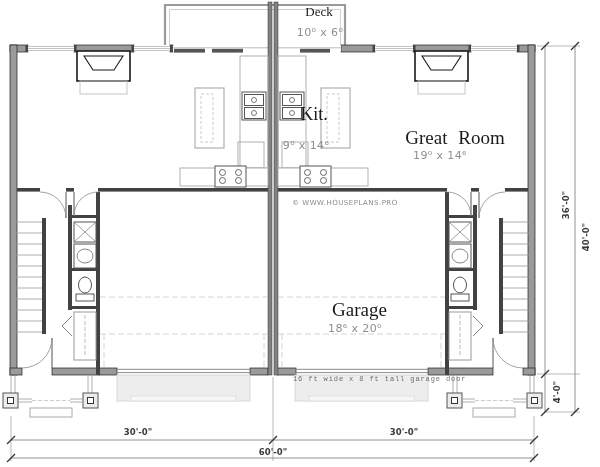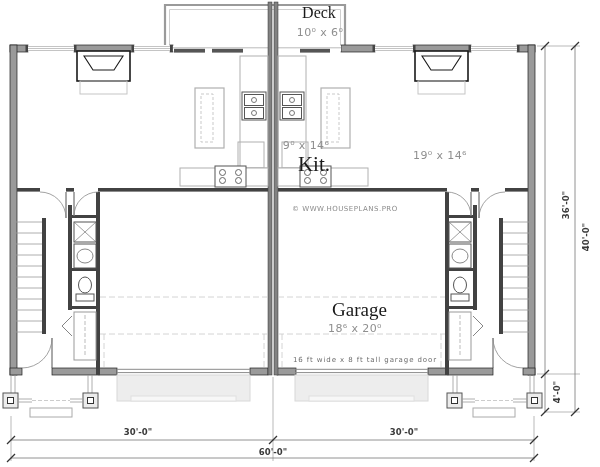--- a/index.html
+++ b/index.html
@@ -9,21 +9,21 @@
   .lbl{position:absolute;color:#111;white-space:nowrap;}
   .room-name{font-family:"Liberation Serif",serif;color:#1a1a1a;text-align:center;}
   .room-dims{font-family:"DejaVu Sans",sans-serif;font-size:11px;color:#8f8f8f;
              letter-spacing:.4px;text-align:center;}
   .dim-text{font-family:"DejaVu Sans",sans-serif;font-size:8.5px;font-weight:bold;
             color:#3a3a3a;text-align:center;}
   .rot{transform:rotate(-90deg);transform-origin:center center;height:12px;line-height:12px;}
   .note-text{font-family:"DejaVu Sans",sans-serif;font-size:7px;color:#6d6d6d;
              letter-spacing:.9px;text-align:center;}
   .copyright{font-family:"DejaVu Sans",sans-serif;font-size:7px;color:#8a8a8a;
-             letter-spacing:.5px;text-align:center;margin-top:6px;}
+             letter-spacing:.5px;text-align:center;}
 </style>
 </head>
 <body>
 
 <div id="stage">
 
 <svg id="plan-svg" width="600" height="467" viewBox="0 0 600 467">
 
   <g fill="none">
     <path d="M165,45 L165,5 L345,5 L345,45" stroke="#9a9a9a" stroke-width="2.2"></path>
@@ -243,33 +243,34 @@
           <path d="M571,416 L579,408"></path>
       <path d="M7,444 L15,436"></path>
           <path d="M269,444 L277,436"></path>
           <path d="M530,444 L538,436"></path>
       <path d="M7,462 L15,454"></path>
           <path d="M530,462 L538,454"></path>
     </g>
   </g>
 </svg>
 
-<div class="lbl room-name" style="left:294px;top:4px;width:50px;font-size:16px;">Deck</div>
+<div class="lbl room-name" style="left:294px;top:4px;width:50px;font-size:13px;">Deck</div>
 <div class="lbl room-dims" style="left:295px;top:26px;width:50px;">10⁰ x 6⁰</div>
 
-<div class="lbl room-name" style="left:289px;top:104px;width:50px;font-size:21px;margin-top:48px;">Kit.</div>
+<div class="lbl room-name" style="left:289px;top:104px;width:50px;font-size:18px;">Kit.</div>
 <div class="lbl room-dims" style="left:281px;top:139px;width:50px;">9⁰ x 14⁶</div>
 
+<div class="lbl room-name" style="left:380px;top:127px;width:150px;font-size:19px;word-spacing:6px;">Great Room</div>
 <div class="lbl room-dims" style="left:413px;top:149px;text-align:center;">19⁰ x 14⁶</div>
 
 <div class="lbl room-name" style="left:332px;top:299px;width:50px;font-size:19px;">Garage</div>
 <div class="lbl room-dims" style="left:328px;top:322px;text-align:center;">18⁶ x 20⁰</div>
 
 <div class="lbl copyright" style="left:292px;top:199px;width:100px;">© WWW.HOUSEPLANS.PRO</div>
-<div class="lbl note-text" style="left:293px;top:356px;width:140px;">16 ft wide x 8 ft tall garage door</div>
+<div class="lbl note-text" style="left:293px;top:375px;width:140px;font-family:Liberation Mono, monospace;">16 ft wide x 8 ft tall garage door</div>
 
 <div class="lbl dim-text" style="left:113px;top:427px;width:50px;">30'-0"</div>
 <div class="lbl dim-text" style="left:379px;top:427px;width:50px;">30'-0"</div>
 <div class="lbl dim-text" style="left:248px;top:447px;width:50px;">60'-0"</div>
 <div class="lbl dim-text rot" style="left:544px;top:199px;width:44px;">36'-0"</div>
 <div class="lbl dim-text rot" style="left:539px;top:386px;width:36px;">4'-0"</div>
 <div class="lbl dim-text rot" style="left:564px;top:231px;width:44px;">40'-0"</div>
 
 </div>
 

